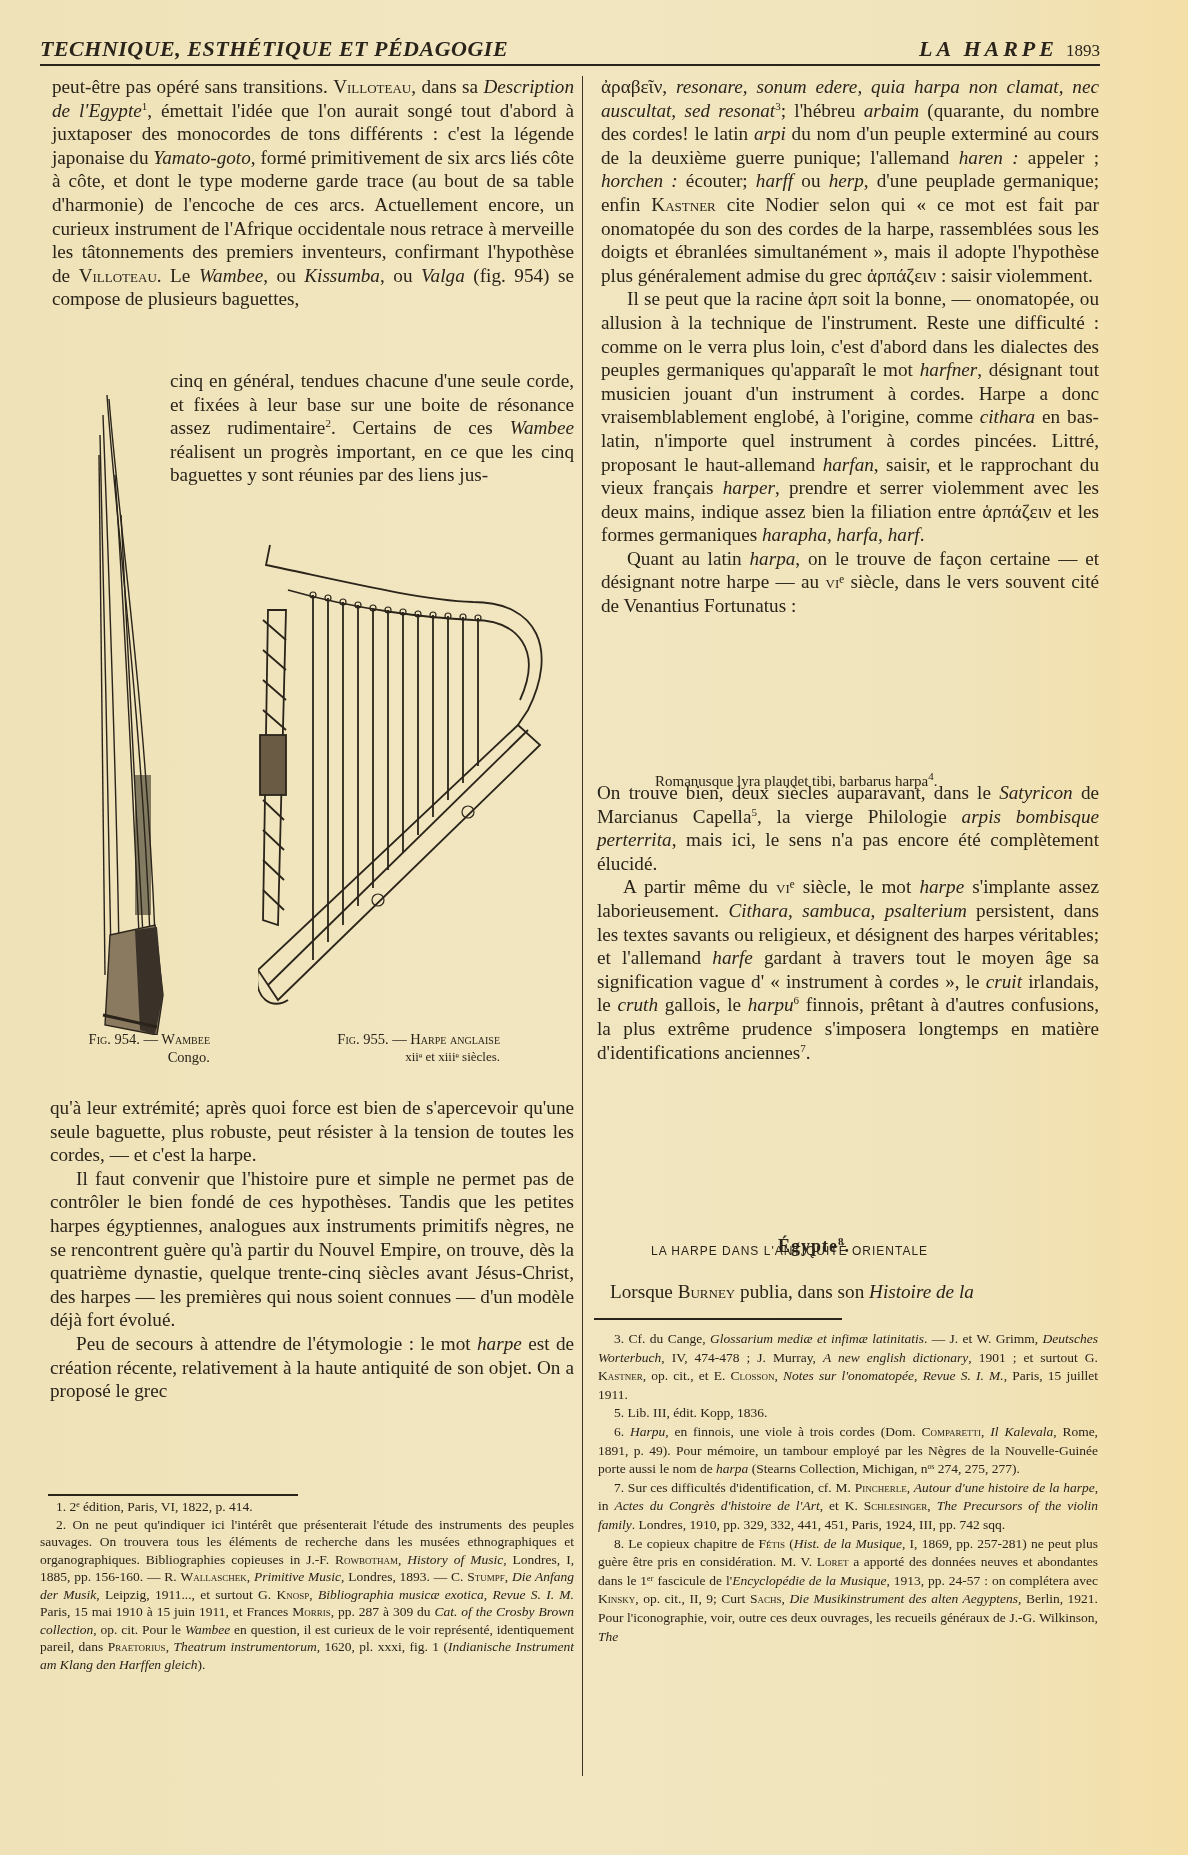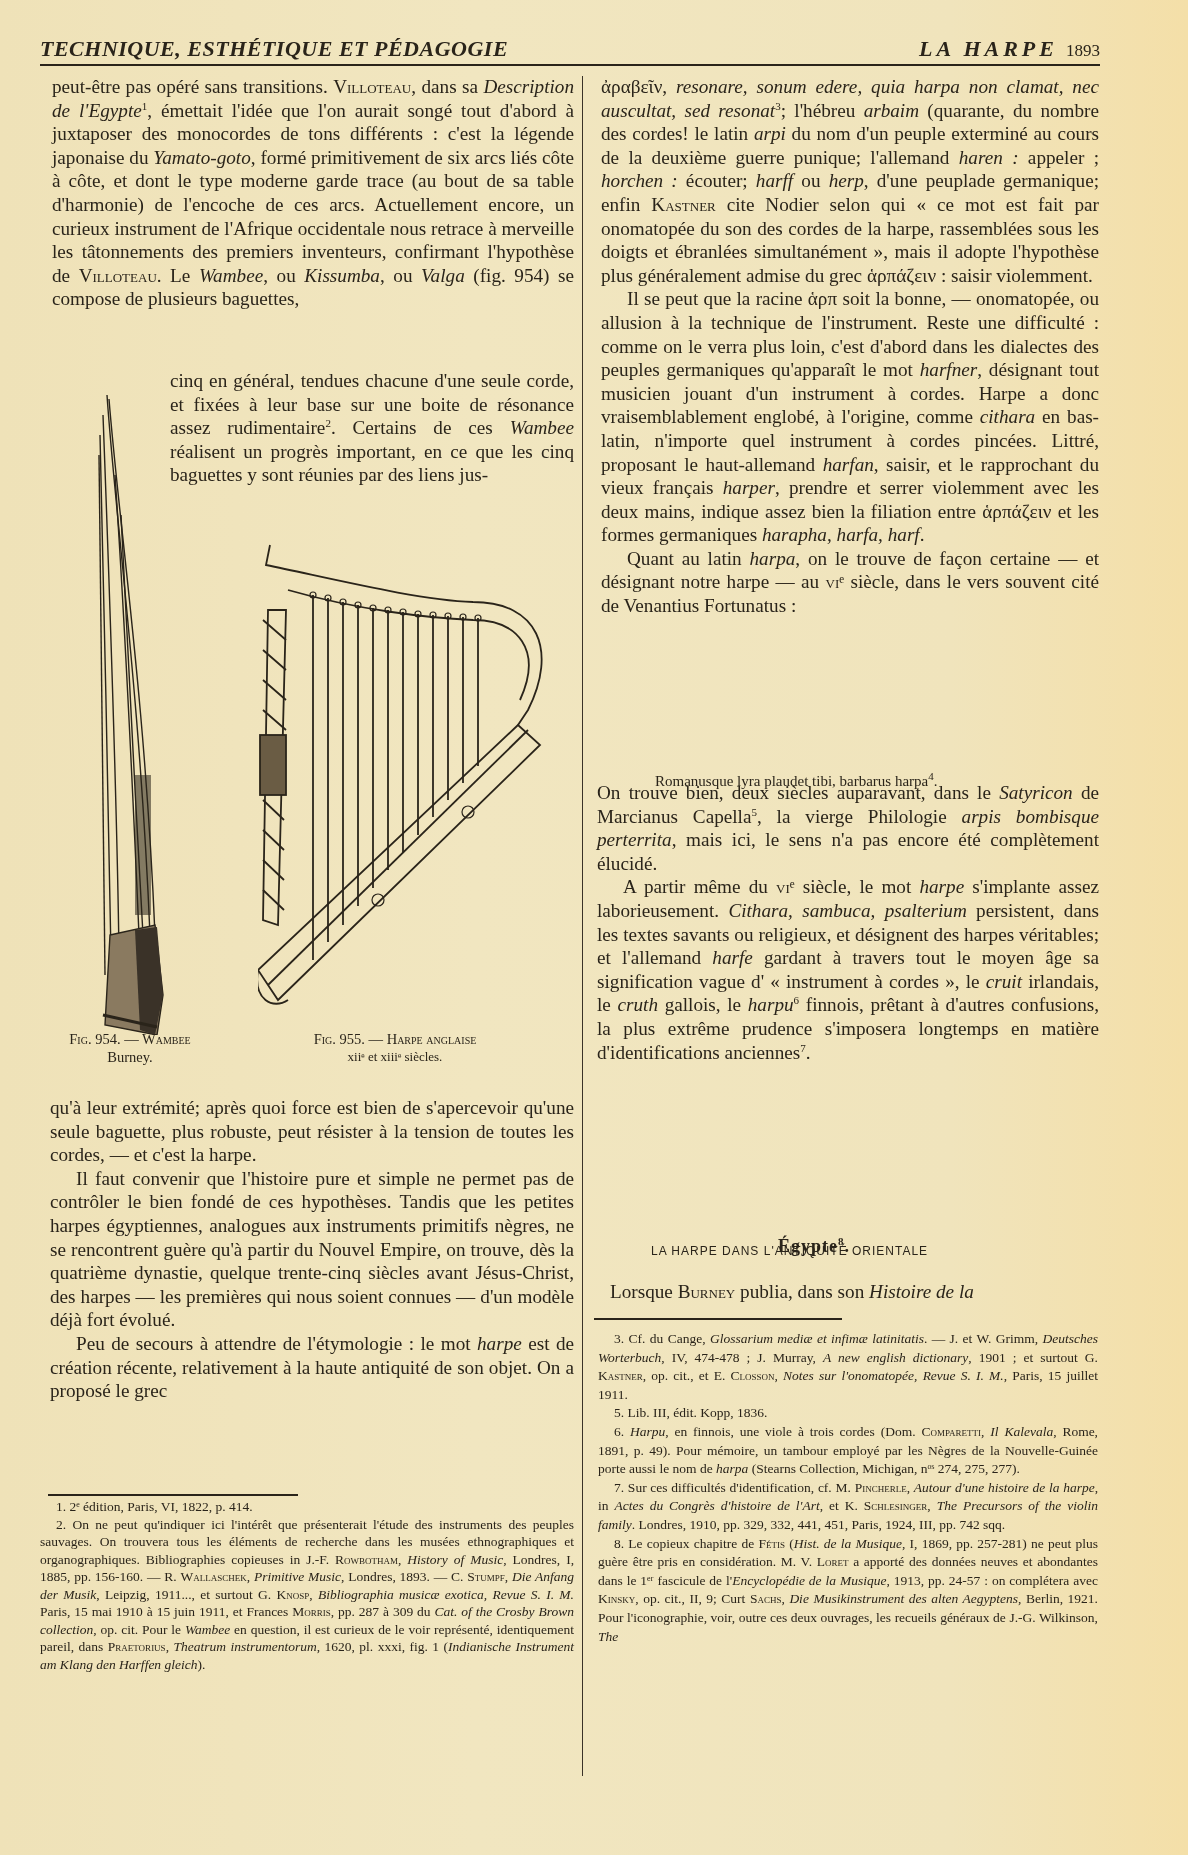--- a/index.html
+++ b/index.html
@@ -22,21 +22,21 @@
   i, .it { font-style: italic; }
   sup { font-size: 11px; line-height: 0; }
 
   .left-top { left: 52px; top: 75px; width: 522px; }
   .left-wrap { left: 170px; top: 369px; width: 404px; }
   .left-after { left: 50px; top: 1096px; width: 524px; }
   .left-notes { left: 40px; top: 1498px; width: 534px; font-size: 13.5px; line-height: 17.5px; }
   .notes-rule { position: absolute; left: 48px; top: 1494px; width: 250px; height: 2px; background: #2a241a; }
 
   .figure { position: absolute; }
-  .fig-caption { position: absolute; font-size: 14.5px; line-height: 18px; text-align: center; }
+  .fig-caption { position: absolute; font-size: 14.5px; line-height: 18px; text-align: right; }
 
   .right-top { left: 601px; top: 75px; width: 498px; }
   .verse { position: absolute; left: 655px; top: 749px; font-size: 15px; margin-top: 24px; }
   .right-mid { left: 597px; top: 781px; width: 502px; }
   .section-title { position: absolute; left: 644px; top: 1244px; font-family: "Liberation Sans", "DejaVu Sans", sans-serif; font-size: 12px; letter-spacing: 1px; margin-left: 7px; }
   .sub-title { position: absolute; left: 778px; top: 1236px; font-weight: bold; font-size: 18px; letter-spacing: 1px; }
   .right-last { left: 610px; top: 1280px; width: 490px; }
   .right-rule { position: absolute; left: 594px; top: 1318px; width: 248px; height: 2px; background: #2a241a; }
   .right-notes { left: 598px; top: 1330px; width: 500px; font-size: 13.5px; line-height: 18.6px; }
   .note-indent { text-indent: 16px; }
@@ -73,21 +73,21 @@
     <g fill="#2a241a">
       <rect x="40" y="380" width="16" height="140" opacity="0.55"></rect>
     </g>
     <path d="M15 540 L 60 530 L 68 600 L 62 640 L 10 630 Z" fill="#8a7a60" stroke="#2a241a" stroke-width="1.4"></path>
     <path d="M40 535 L 62 532 L 68 600 L 60 640 L 45 635 Z" fill="#3a3228"></path>
     <path d="M8 620 L 62 632" stroke="#2a241a" stroke-width="3"></path>
   </svg>
 </div>
 <div class="fig-caption" style="left:50px; top:1030px; width:160px;">
   <div><span class="sc">Fig. 954. — Wambee</span></div>
-  <div>Burney.</div>
+  <div>Congo.</div>
 </div>
 
 <div class="figure" style="left:258px; top:540px; width:320px; height:480px;">
   <svg width="320" height="480" viewBox="0 0 320 480">
     <g stroke="#2a241a" fill="none" stroke-width="1.8">
 
       <path d="M12 5 L 8 25 C 80 40, 160 60, 215 62 C 280 62, 300 110, 270 170 L 260 185"></path>
       <path d="M30 50 C 100 70, 170 78, 215 80 C 260 80, 285 110, 262 160"></path>
 
       <path d="M10 70 L 5 380 L 20 385 L 28 70 Z"></path>

